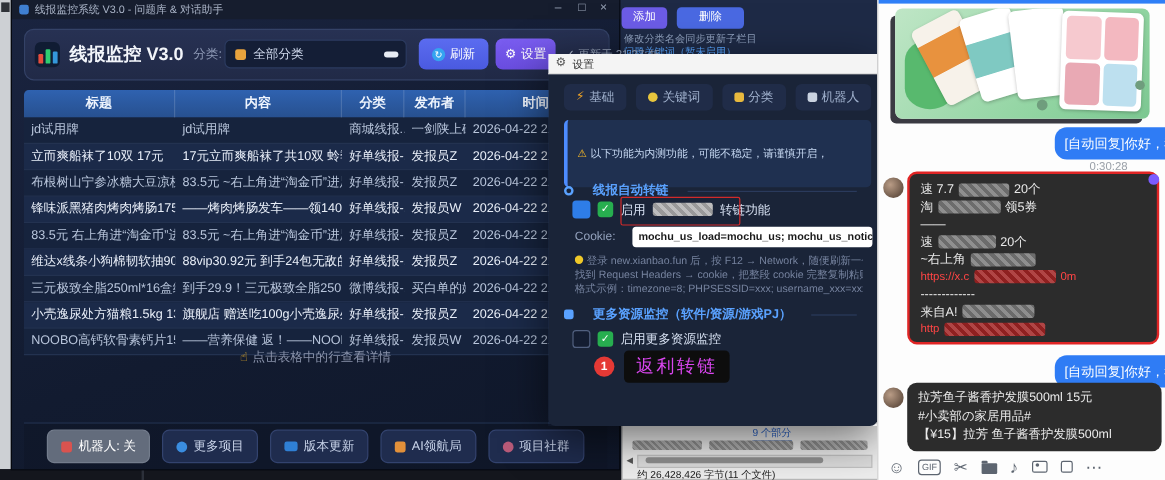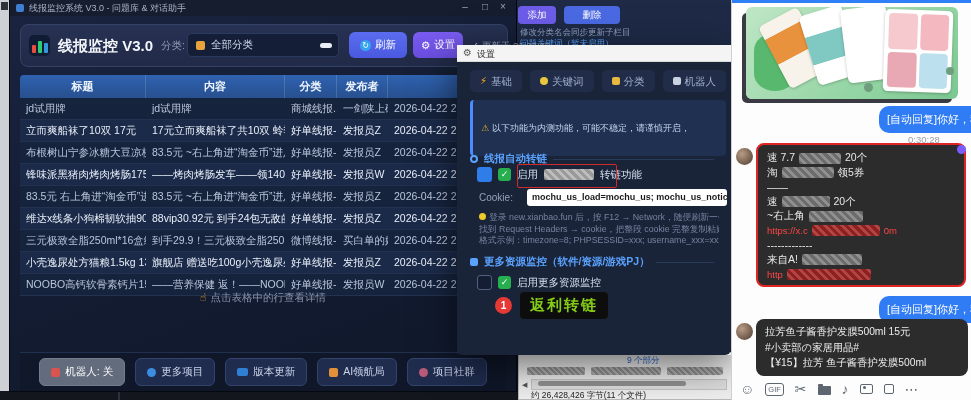--- a/index.html
+++ b/index.html
@@ -109,21 +109,21 @@
   .dot-ico{width:8px;height:8px;border-radius:2px;display:inline-block}
   .dot-ico.key{background:#e8c63d;border-radius:50%}
   .dot-ico.folder{background:#e8b93e}
   .dot-ico.robot{background:#c9d2e0;border-radius:2px}
 
   #warn-box{position:absolute;left:13px;top:38px;width:256px;background:rgba(77,140,255,.12);
       border-left:3px solid #4d8cff;border-radius:4px;padding:22px 8px;box-sizing:border-box}
   #warn-box div{font-size:9px;line-height:12px;color:#c6d8f2;white-space:nowrap;overflow:hidden}
   #warn-box .wic{color:#f0b429;margin-right:3px}
 
-  .section-row{position:absolute;left:13px;width:244px;display:flex;align-items:center;gap:6px}
+  .section-row{position:absolute;left:13px;width:244px;display:flex;align-items:center;gap:16px}
   .section-row .st{font-size:10.5px;font-weight:bold;color:#5aa2ff;white-space:nowrap}
   .section-row .ln{flex:1;height:1px;background:#2a3a5c}
   .link-dot{width:8px;height:8px;border-radius:50%;border:2px solid #5aa2ff;box-sizing:border-box}
   .gear-dot{width:8px;height:8px;border-radius:2px;background:#5aa2ff}
 
   .chk-row{position:absolute;left:20px;display:flex;align-items:center;gap:6px}
   .swatch{width:15px;height:15px;border-radius:3px;background:#2e7de8}
   .chk-empty{width:15px;height:15px;border-radius:3px;border:1.5px solid #51607f;box-sizing:border-box;background:#141d31}
   .chk-green{width:13px;height:13px;border-radius:3px;background:#27ae4f;color:#fff;font-size:9px;
       line-height:13px;text-align:center}
@@ -139,21 +139,21 @@
       font-size:9px;font-weight:bold;color:#1a1a1a;line-height:17px;padding:0 5px;box-sizing:border-box;
       white-space:nowrap;overflow:hidden}
   #hints{position:absolute;left:22px;top:150px;width:240px}
   #hints div{font-size:8.8px;line-height:11.5px;color:#76839f;white-space:nowrap;overflow:hidden}
   #hints .bulb{display:inline-block;width:7px;height:7px;border-radius:50%;background:#f0c929;margin-right:3px}
 
   
   #annotation{left:495px;top:292px;z-index:7;display:flex;align-items:center;gap:8px;position:absolute}
   #annotation .badge{width:17px;height:17px;border-radius:50%;background:#e53935;color:#fff;font-size:10px;
       font-weight:bold;text-align:center;line-height:17px}
-  #annotation .lbl{background:#0d0d0d;color:#84cc16;font-size:15px;font-weight:bold;padding:4px 10px;border-radius:4px;
+  #annotation .lbl{background:#0d0d0d;color:#d946ef;font-size:15px;font-weight:normal;padding:4px 10px;border-radius:4px;
       letter-spacing:2px;white-space:nowrap}
 
   
   #chat{left:731px;top:0;width:240px;height:400px;background:#fdfdfd;z-index:8;overflow:hidden;
       border-left:1px solid #cfcfcf;box-sizing:border-box}
   #chat-topline{position:absolute;left:0;top:0;width:100%;height:3px;background:#2f7ff7}
   #chat-image{position:absolute;left:14px;top:7px;width:212px;height:92px;border-radius:6px;
       background:linear-gradient(135deg,#bfe6c6,#8fd3a0 70%,#7cc791);box-shadow:-5px 5px 0 -1px #3a3a42;overflow:hidden}
   #chat-image .cyl{position:absolute;left:8px;top:26px;width:42px;height:58px;border-radius:50%/30%;background:#58b96e}
   .card{position:absolute;border-radius:5px;background:#fff;box-shadow:0 1px 3px rgba(0,0,0,.25)}
@@ -244,20 +244,21 @@
       <span class="ck">✓</span><span>更新于 21:27:45</span>
     </div>
   </div>
 
   <div id="table">
     <div id="table-header">
         <span>标题</span>
         <span>内容</span>
         <span>分类</span>
         <span>发布者</span>
+        <span>时间</span>
       </div>
     <div id="table-body">
         <div class="trow">
           <div class="tcell">jd试用牌</div>
           <div class="tcell">jd试用牌</div>
           <div class="tcell">商城线报...</div>
           <div class="tcell">一剑陕上砍...</div>
           <div class="tcell">2026-04-22 21:2</div>
         </div>
         <div class="trow alt">

